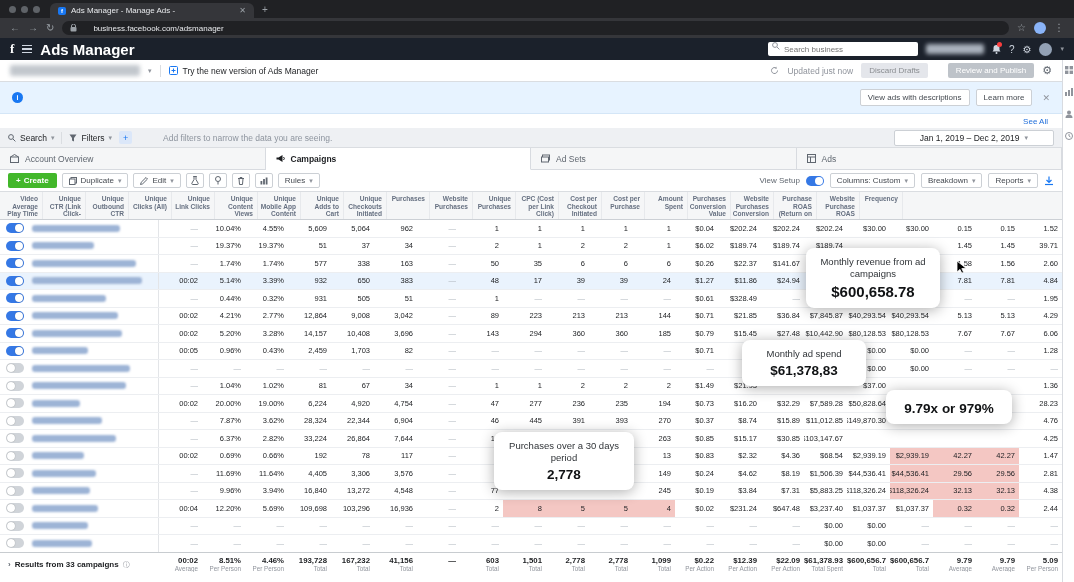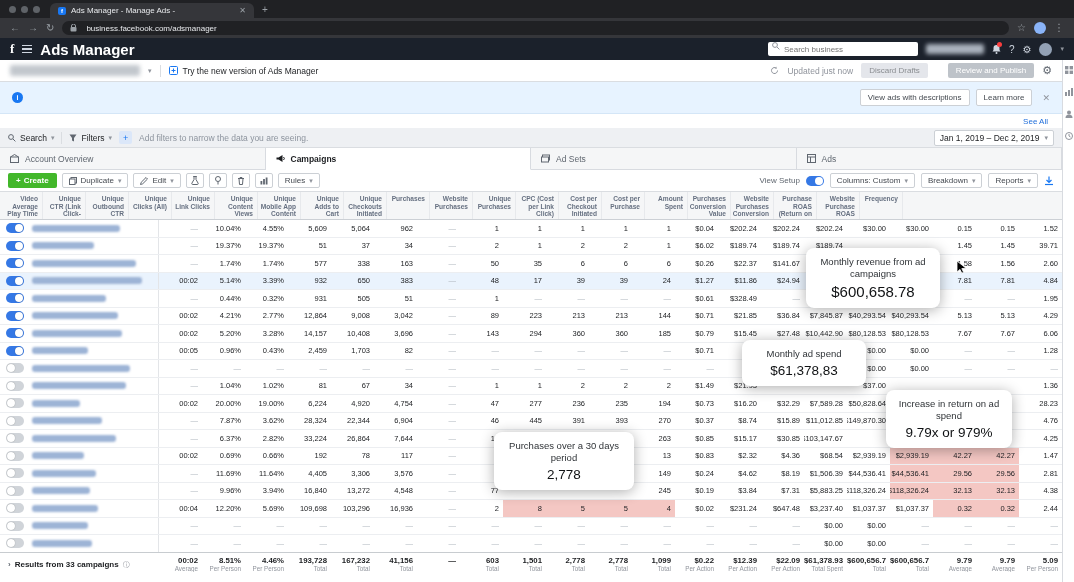--- a/index.html
+++ b/index.html
@@ -13,21 +13,21 @@
   .winbtn { width:7px; height:7px; border-radius:50%; background:#5f6368; }
   .btab { display:flex; align-items:center; gap:5px; background:#35363a; height:15px; margin-top:3px;
     border-radius:6px 6px 0 0; padding:0 8px; width:204px; color:#e8eaed; font-size:8px; }
   .favicon { width:8px; height:8px; border-radius:2px; background:#1877f2; color:#fff; font-size:6px; font-weight:bold;
     display:flex; align-items:center; justify-content:center; }
   .btab .x { margin-left:auto; color:#9aa0a6; font-size:8px; }
   .newtab { color:#9aa0a6; font-size:10px; margin-left:8px; }
 
   #urlbar { position:absolute; left:0; top:18px; width:1074px; height:20px; background:#35363a; display:flex; align-items:center; gap:8px; padding:0 10px; }
   .navic { color:#9aa0a6; font-size:10px; line-height:1; }
-  .omni { flex:1; height:14px; background:#202124; border-radius:7px; display:flex; align-items:center; gap:9px; padding:0 8px; }
+  .omni { flex:1; height:14px; background:#202124; border-radius:7px; display:flex; align-items:center; gap:16px; padding:0 8px; }
   .omni .url { color:#e8eaed; font-size:8px; }
   .avatar-sm { width:12px; height:12px; border-radius:50%; background:#8ab4f8; }
 
   
   #fbheader { position:absolute; left:0; top:38px; width:1074px; height:22px; background:#1b212b; display:flex; align-items:center; padding:0 10px; gap:8px; }
   .flogo { color:#fff; font-size:13px; font-weight:bold; font-family:"Liberation Serif", serif; }
   .hamb { display:flex; flex-direction:column; gap:2px; }
   .hamb i { display:block; width:10px; height:1.5px; background:#cfd6e0; }
   .apptitle { color:#fff; font-size:15px; font-weight:bold; }
   .hright { margin-left:auto; display:flex; align-items:center; gap:8px; }
@@ -63,22 +63,22 @@
   .wbtn { background:#fff; border:1px solid #ccd0d5; border-radius:2px; font-size:8px; color:#444950; padding:3px 7px; white-space:nowrap; }
   .banx { color:#90949c; font-size:9px; margin-left:4px; }
 
   #seeall { position:absolute; left:0; top:114px; width:1062px; height:14px; background:#fff; display:flex; justify-content:flex-end; align-items:center; padding-right:14px; }
   #seeall span { color:#216fdb; font-size:8px; }
 
   
   #filterbar { position:absolute; left:0; top:128px; width:1062px; height:20px; background:#eef0f3; border-bottom:1px solid #dadde1; display:flex; align-items:center; padding:0 8px; gap:7px; }
   .fchip { display:flex; align-items:center; gap:4px; font-size:8.5px; color:#1c1e21; }
   .plus-badge { width:13px; height:13px; background:#dbe7f9; color:#1877f2; border-radius:2px; font-size:9px; display:flex; align-items:center; justify-content:center; }
-  .fplaceholder { font-size:8.5px; color:#8d949e; }
-  .datechip { margin-left:auto; background:#fff; border:1px solid #ccd0d5; border-radius:2px; padding:2px 5px; font-size:8.5px; color:#1c1e21; display:flex; gap:5px; align-items:center; }
+  .fplaceholder { font-size:8.5px; color:#8d949e;margin-left:24px; }
+  .datechip { margin-left:auto; background:#fff; border:1px solid #ccd0d5; border-radius:2px; padding:2px 25px; font-size:8.5px; color:#1c1e21; display:flex; gap:5px; align-items:center; }
 
   
   #tabs { position:absolute; left:0; top:148px; width:1062px; height:22px; display:flex; background:#f5f6f7; }
   .tab { flex:1; display:flex; align-items:center; gap:6px; padding:0 10px; border-right:1px solid #d8dbe0; border-bottom:1px solid #d8dbe0; font-size:8.5px; color:#606770; background:#f5f6f7; }
   .tab.active { background:#fff; color:#1c1e21; font-weight:bold; border-bottom:1px solid #fff; }
 
   
   #toolbar { position:absolute; left:0; top:170px; width:1062px; height:22px; background:#fff; border-bottom:1px solid #dadde1; display:flex; align-items:center; padding:0 8px; gap:5px; }
   .create-btn { background:#42b72a; color:#fff; border:none; border-radius:2px; font-size:8px; font-weight:bold; padding:3px 8px; display:flex; align-items:center; gap:3px; }
   .tchip { background:#fff; border:1px solid #ccd0d5; border-radius:2px; font-size:8px; color:#444950; padding:2px 6px; display:flex; align-items:center; gap:4px; }
@@ -112,21 +112,21 @@
   .fres { width:159px; flex:none; display:flex; align-items:center; gap:4px; padding-left:8px; font-size:8px; font-weight:bold; color:#1c1e21; }
   .fres .chev { color:#606770; font-weight:bold; }
   .fres .info { color:#90949c; font-weight:normal; font-size:7px; }
   .fcell { width:43px; flex:none; text-align:right; padding:3px 4px 0 0; }
   .fv { font-size:7.8px; font-weight:bold; color:#1c1e21; white-space:nowrap; overflow:hidden; }
   .fs { font-size:6.3px; color:#90949c; white-space:nowrap; overflow:hidden; }
 
   
   .card { position:absolute; background:#fff; border-radius:8px; box-shadow:0 2px 14px rgba(0,0,0,.32); padding:8px 6px; text-align:center; z-index:50; }
   .ct { font-size:9.5px; color:#2f3337; line-height:1.25; }
-  .cv { font-size:13.5px; font-weight:normal; color:#101214; margin-top:3px; }
+  .cv { font-size:13.5px; font-weight:bold; color:#101214; margin-top:3px; }
   .co-0 { left:806px; top:248px; width:134px; }
   .co-0 .cv { font-size:15px; }
   .co-1 { left:742px; top:340px; width:124px; }
   .co-2 { left:886px; top:390px; width:126px; }
   .co-3 { left:494px; top:432px; width:140px; }
 
   #cursor { position:absolute; left:956px; top:260px; z-index:60; }
 </style>
 </head>
 <body>
@@ -1049,21 +1049,20 @@
 <div id="overlays">
     <div class="card co-0">
       <div class="ct">Monthly revenue from ad campaigns</div>
       <div class="cv">$600,658.78</div>
     </div>
     <div class="card co-1">
       <div class="ct">Monthly ad spend</div>
       <div class="cv">$61,378,83</div>
     </div>
     <div class="card co-2">
-      <div class="ct">Increase in return on ad spend</div>
       <div class="cv">9.79x or 979%</div>
     </div>
     <div class="card co-3">
       <div class="ct">Purchases over a 30 days period</div>
       <div class="cv">2,778</div>
     </div>
   </div>
 
 <svg id="cursor" width="11" height="15" viewBox="0 0 11 15">
   <path d="M1 1l0 11l3-2.6l1.8 3.8l1.8-0.9L5.8 8.6L10 8.2z" fill="#000" stroke="#fff" stroke-width="0.8"></path>

